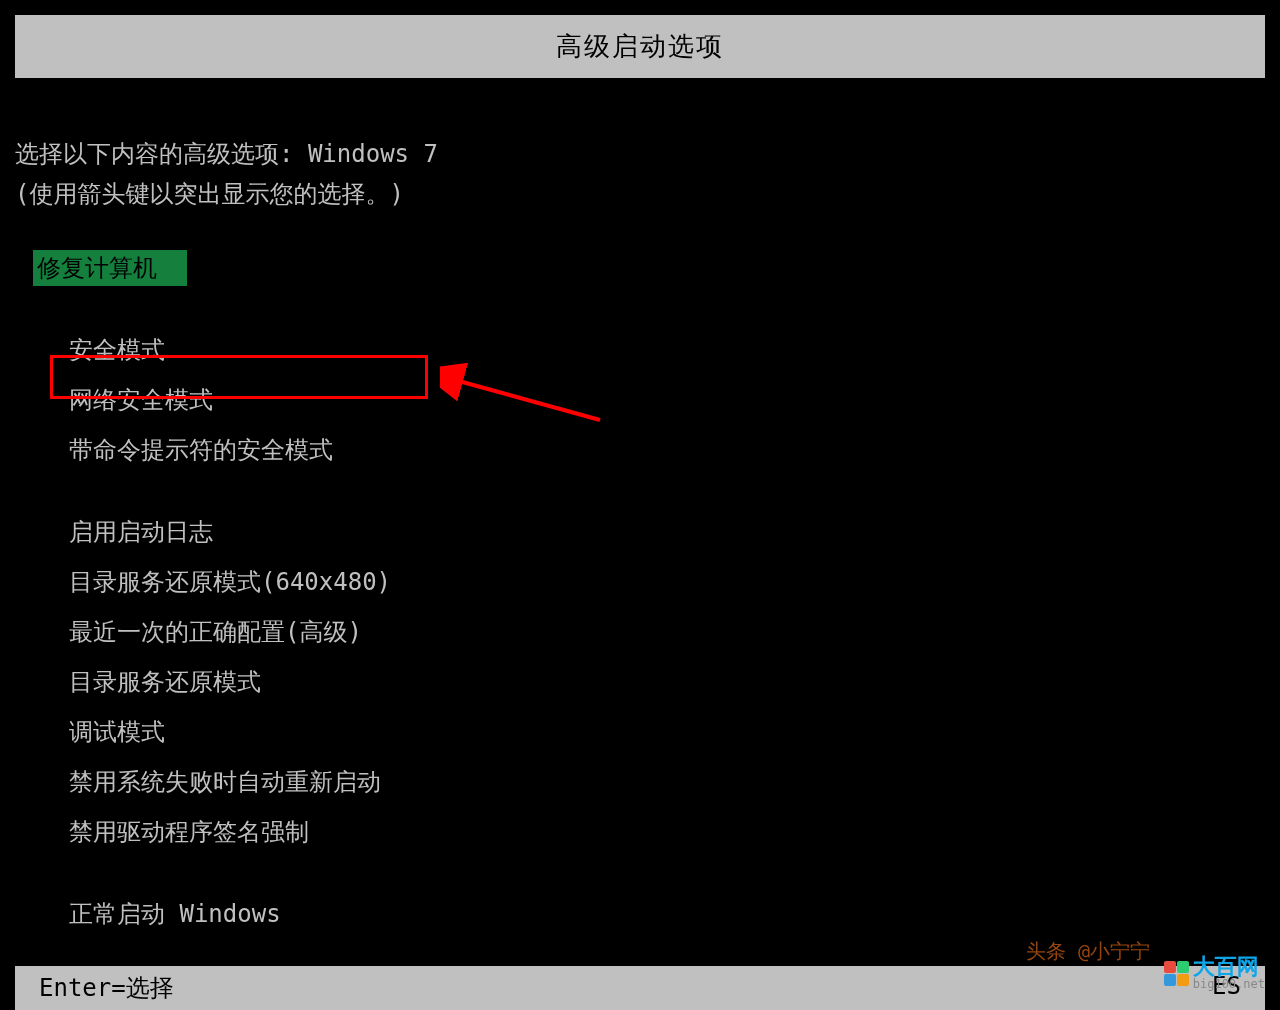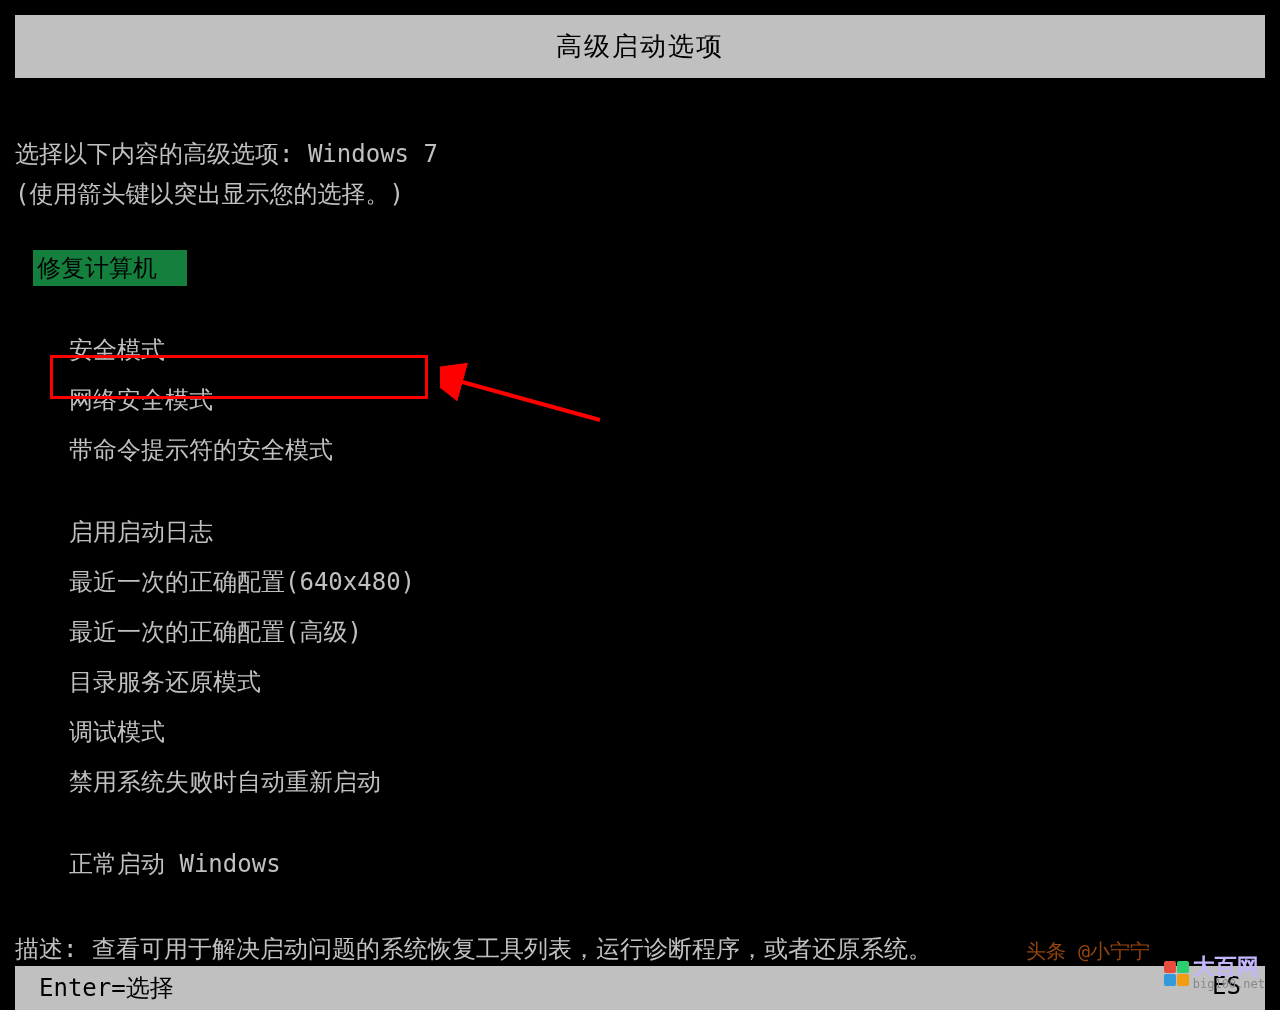--- a/index.html
+++ b/index.html
@@ -147,21 +147,21 @@
     .logo-blue { background: #3498db; }
     .logo-orange { background: #f39c12; }
     
     .logo-text {
       display: flex;
       flex-direction: column;
       line-height: 1;
     }
     
     .logo-main {
-      color: #c4b5fd;
+      color: #0ea5e9;
       font-size: 22px;
       font-weight: bold;
     }
     
     .logo-sub {
       color: #888;
       font-size: 12px;
     }
   </style>
 </head>
@@ -195,33 +195,36 @@
     <div class="option-line">
       <span class="option">带命令提示符的安全模式</span>
     </div>
   </div>
 
   <div class="option-group-3">
     <div class="option-line">
       <span class="option">启用启动日志</span>
     </div>
     <div class="option-line">
-      <span class="option">最近一次的正确配置(640x480)</span>
+      <span class="option">目录服务还原模式(640x480)</span>
     </div>
     <div class="option-line">
       <span class="option">最近一次的正确配置(高级)</span>
     </div>
     <div class="option-line">
       <span class="option">目录服务还原模式</span>
     </div>
     <div class="option-line">
       <span class="option">调试模式</span>
     </div>
     <div class="option-line">
       <span class="option">禁用系统失败时自动重新启动</span>
+    </div>
+    <div class="option-line">
+      <span class="option">禁用驱动程序签名强制</span>
     </div>
   </div>
 
   <div class="option-group">
     <div class="option-line">
       <span class="option">正常启动 Windows</span>
     </div>
   </div>
 
   <div class="description-line">

